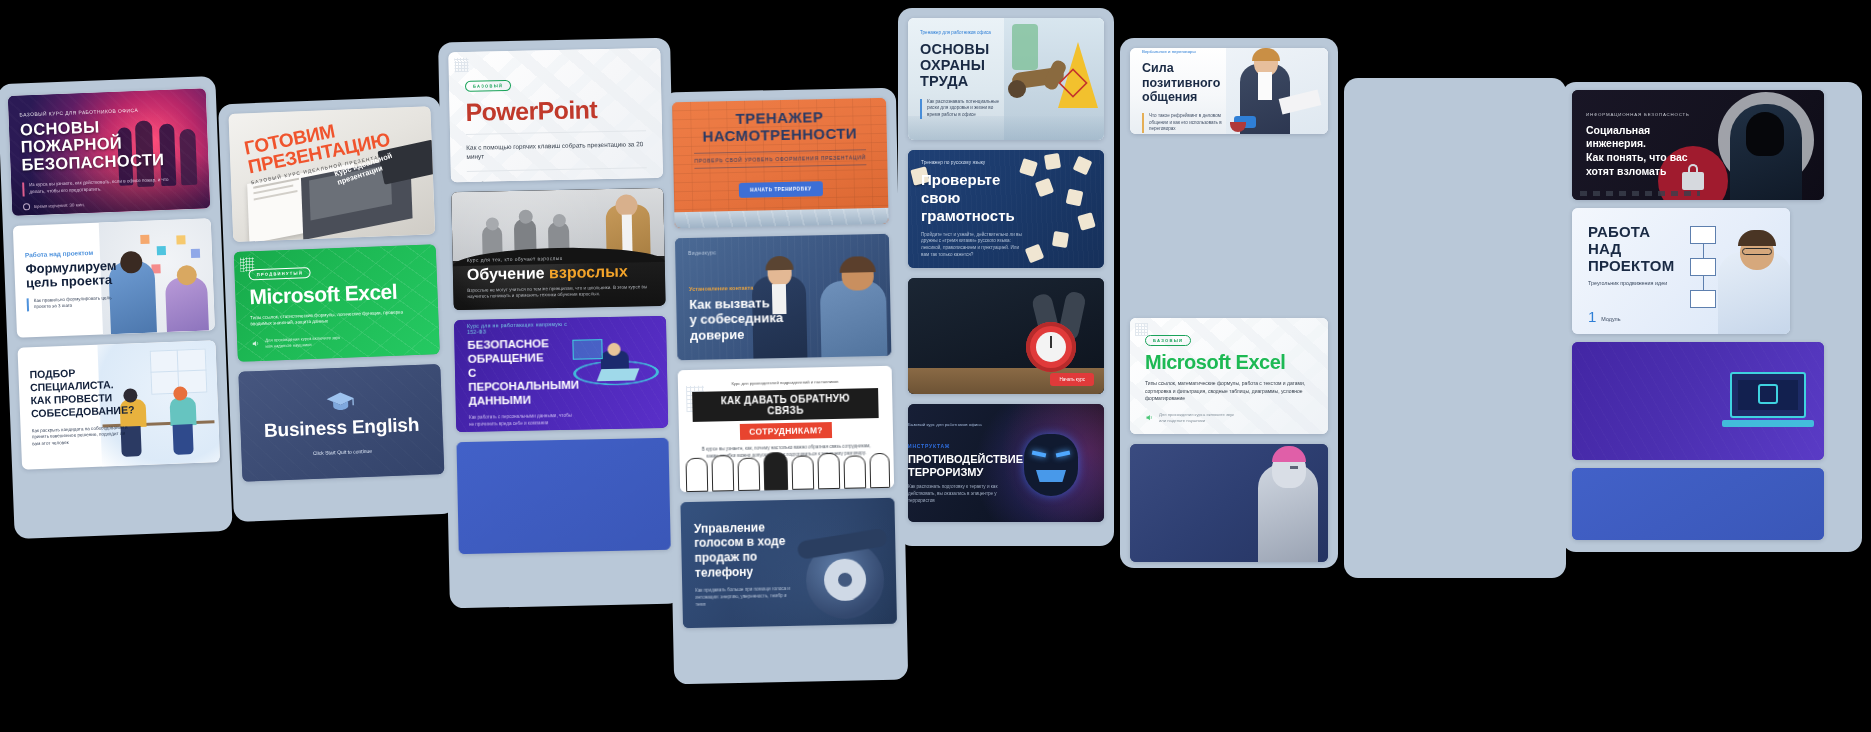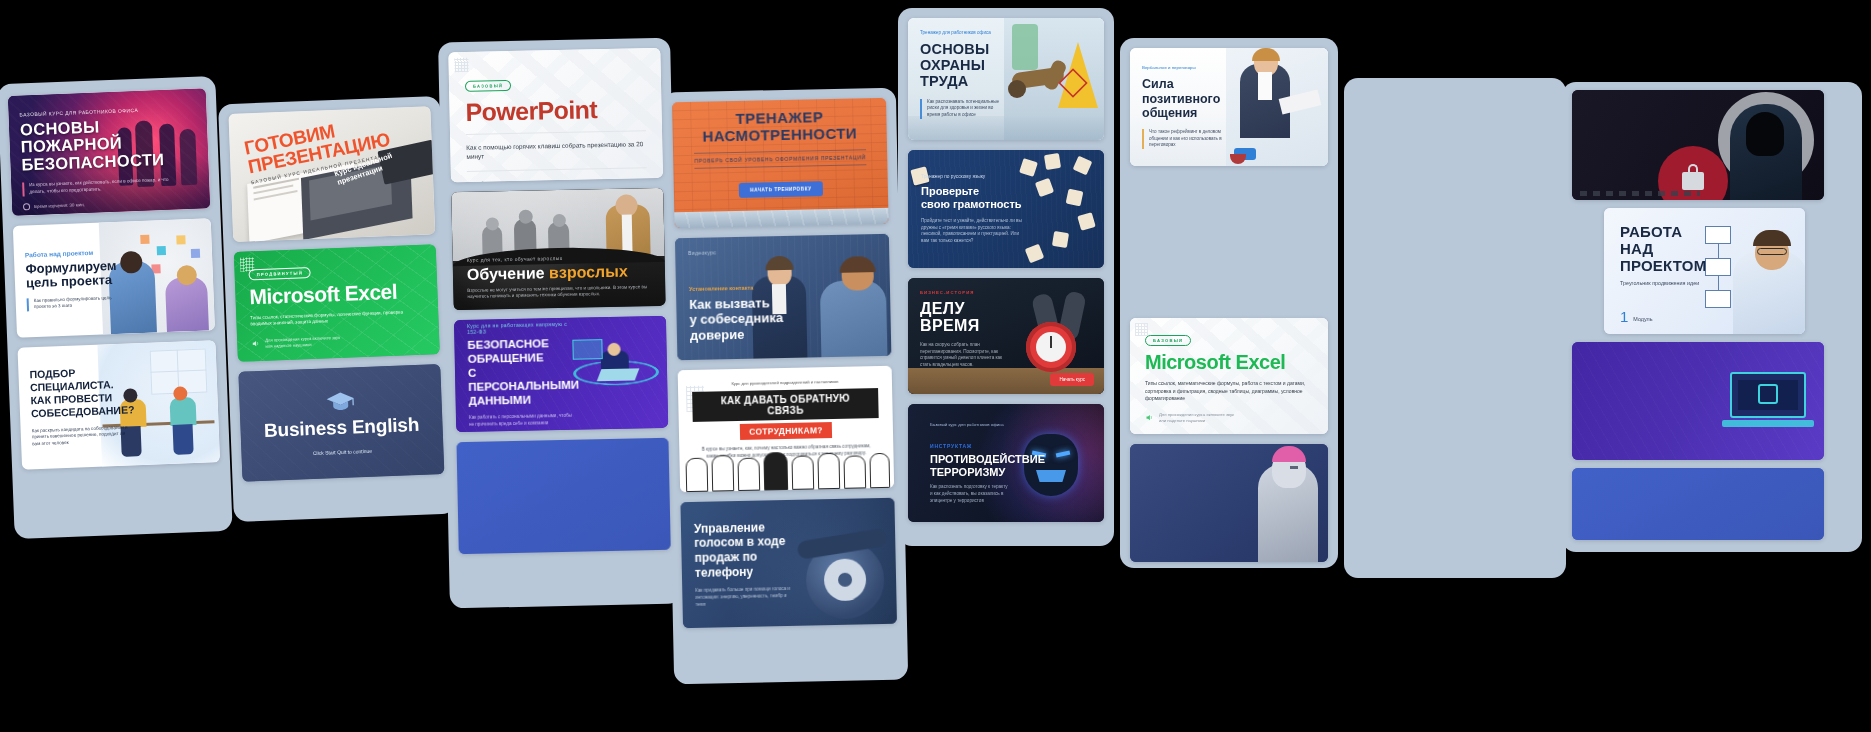--- a/index.html
+++ b/index.html
@@ -366,65 +366,60 @@
       <div class="bl" style="right:68px;top:10px;width:15px;height:15px;background:#f0e6d2;border-radius:2px;transform:rotate(18deg);"></div>
       <div class="bl" style="right:44px;top:4px;width:15px;height:15px;background:#f0e6d2;border-radius:2px;transform:rotate(-9deg);"></div>
       <div class="bl" style="right:14px;top:8px;width:15px;height:15px;background:#f0e6d2;border-radius:2px;transform:rotate(24deg);"></div>
       <div class="bl" style="right:52px;top:30px;width:15px;height:15px;background:#f0e6d2;border-radius:2px;transform:rotate(-20deg);"></div>
       <div class="bl" style="right:22px;top:40px;width:15px;height:15px;background:#f0e6d2;border-radius:2px;transform:rotate(12deg);"></div>
       <div class="bl" style="right:10px;top:64px;width:15px;height:15px;background:#f0e6d2;border-radius:2px;transform:rotate(-16deg);"></div>
       <div class="bl" style="right:36px;top:82px;width:15px;height:15px;background:#f0e6d2;border-radius:2px;transform:rotate(9deg);"></div>
       <div class="bl" style="right:62px;top:96px;width:15px;height:15px;background:#f0e6d2;border-radius:2px;transform:rotate(-22deg);"></div>
       <div class="pad" style="color:#fff;width:132px;padding:13px 13px;justify-content:center;">
         <div style="font-size:4.8px;color:#cfdcee;">Тренажер по русскому языку</div>
-        <div class="title" style="margin-top:6px;font-size:11px;white-space:pre-line;line-height:1.2;">Проверьте
+        <div class="title" style="margin-top:6px;font-size:15px;white-space:pre-line;line-height:1.2;">Проверьте
 свою грамотность</div>
         <div class="sub" style="margin-top:7px;color:#c6d4e6;max-width:124px;">Пройдите тест и узнайте, действительно ли вы дружны с «тремя китами» русского языка: лексикой, правописанием и пунктуацией. Или вам так только кажется?</div>
       </div>
     </div>
 
     <div class="card" style="left:10px;top:270px;width:196px;height:116px;background:#16202e;">
       <div class="photo" style="background:linear-gradient(160deg,#1b2634 0%,#121a26 60%,#0d131d 100%);"></div>
       <div class="bl" style="left:0;bottom:0;width:100%;height:26px;background:linear-gradient(180deg,#8a6a45,#6d5335);"></div>
 
       <div class="bl" style="right:48px;top:16px;width:20px;height:46px;background:#3b4450;border-radius:9px;transform:rotate(-14deg);"></div>
       <div class="bl" style="right:22px;top:14px;width:20px;height:48px;background:#3b4450;border-radius:9px;transform:rotate(12deg);"></div>
 
       <div class="bl" style="right:28px;bottom:22px;width:50px;height:50px;border-radius:50%;background:#e03a3a;box-shadow:inset 0 0 0 4px #b62b2b;"></div>
       <div class="bl" style="right:38px;bottom:32px;width:30px;height:30px;border-radius:50%;background:#f3f3f3;"></div>
       <div class="bl" style="right:52px;bottom:46px;width:2px;height:12px;background:#333;"></div>
-      <div class="pad" style="color:#fff;width:118px;padding:12px 12px;justify-content:flex-start;">
-        <div style="font-size:4.3px;letter-spacing:1px;color:#e03a3a;font-weight:700;">БИЗНЕС-ИСТОРИЯ</div>
-        <div class="title" style="margin-top:6px;font-size:16px;letter-spacing:.4px;">ДЕЛУ ВРЕМЯ</div>
-        <div class="sub" style="margin-top:7px;color:#b9c2cd;max-width:106px;">Как на скорую собрать план перепланирования. Посмотрите, как справится умный девелоп клиента как стать владельцем часов.</div>
-      </div>
       <div style="position:absolute;right:10px;bottom:8px;background:#e03a3a;color:#fff;font-size:4.6px;padding:4px 9px;border-radius:3px;">Начать курс</div>
     </div>
 
     <div class="card" style="left:10px;top:396px;width:196px;height:118px;background:#121a2e;">
       <div class="photo" style="background:linear-gradient(120deg,#171f36 0%,#101729 50%,#0b1020 100%);"></div>
       <div class="photo" style="background:radial-gradient(circle at 78% 55%, rgba(80,60,180,.55), transparent 52%),radial-gradient(circle at 92% 40%, rgba(200,40,60,.35), transparent 45%);"></div>
 
       <div class="bl" style="right:26px;top:30px;width:54px;height:62px;border-radius:26px 26px 30px 30px;background:#101a30;box-shadow:0 0 10px rgba(60,120,255,.6);"></div>
       <div class="bl" style="right:58px;top:48px;width:14px;height:4px;background:#4fa8ff;box-shadow:0 0 6px #4fa8ff;transform:rotate(12deg);"></div>
       <div class="bl" style="right:34px;top:48px;width:14px;height:4px;background:#4fa8ff;box-shadow:0 0 6px #4fa8ff;transform:rotate(-12deg);"></div>
       <div class="bl" style="right:38px;top:66px;width:30px;height:12px;background:#4fa8ff;box-shadow:0 0 7px #4fa8ff;clip-path:polygon(0 0,100% 0,88% 100%,12% 100%);opacity:.9;"></div>
-      <div class="pad" style="color:#fff;width:122px;padding:12px 22px;justify-content:center;">
+      <div class="pad" style="color:#fff;width:122px;padding:12px 0;justify-content:center;">
         <div style="font-size:4.3px;color:#9fb4d4;">Базовый курс для работников офиса</div>
         <div style="margin-top:16px;font-size:5px;letter-spacing:.8px;color:#2f6fe0;font-weight:700;">ИНСТРУКТАЖ</div>
         <div class="title" style="margin-top:4px;font-size:11px;white-space:pre-line;line-height:1.18;">ПРОТИВОДЕЙСТВИЕ
 ТЕРРОРИЗМУ</div>
         <div class="sub" style="margin-top:6px;color:#b3c1d6;max-width:112px;">Как распознать подготовку к теракту и как действовать, вы оказались в эпицентре у террористов</div>
       </div>
     </div>
   </div>
 
   <div style="position:absolute;left:1120px;top:38px;width:218px;height:530px;">
 
-    <div class="card" style="left:10px;top:10px;width:198px;height:118px;background:#fff;">
+    <div class="card" style="left:10px;top:10px;width:198px;height:86px;background:#fff;">
       <div class="photo" style="background:linear-gradient(180deg,#ffffff 0%,#f6f8fa 55%,#e9eef3 100%);"></div>
       <div class="bl" style="left:96px;top:0;width:102px;height:118px;background:linear-gradient(160deg,#eef3f8,#dbe5ee);"></div>
 
       <div class="bl" style="left:110px;top:16px;width:50px;height:74px;background:linear-gradient(160deg,#3d4a63,#2c3650);border-radius:18px 18px 0 0;"></div>
       <div class="bl" style="left:124px;top:2px;width:24px;height:26px;background:#e7bf9c;border-radius:46%;"></div>
       <div class="bl" style="left:122px;top:0px;width:28px;height:13px;background:#c98f45;border-radius:14px 14px 0 0;"></div>
       <div class="bl" style="left:128px;top:24px;width:14px;height:28px;background:#fbfbfb;"></div>
       <div class="bl" style="left:150px;top:46px;width:40px;height:16px;background:#f3f3f5;transform:rotate(-14deg);"></div>
       <div class="bl" style="left:104px;bottom:6px;width:22px;height:12px;background:#2f7fd6;border-radius:3px;"></div>
       <div class="bl" style="left:100px;bottom:2px;width:16px;height:10px;background:#b0393a;border-radius:0 0 8px 8px;"></div>
@@ -477,23 +472,29 @@
       <div class="photo" style="background:linear-gradient(120deg,#191626 0%,#14121f 55%,#0e0c17 100%);"></div>
       <div class="bl" style="right:10px;top:2px;width:96px;height:96px;border-radius:50%;background:#b9bcc2;opacity:.85;"></div>
 
       <div class="bl" style="right:22px;top:14px;width:72px;height:96px;background:linear-gradient(160deg,#203044,#101a28);border-radius:34px 34px 0 0;"></div>
       <div class="bl" style="right:40px;top:22px;width:38px;height:44px;background:#06070b;border-radius:20px 20px 14px 14px;"></div>
 
       <div class="bl" style="right:96px;bottom:-16px;width:70px;height:70px;border-radius:50%;background:#a01b2e;"></div>
       <div class="bl" style="right:120px;bottom:10px;width:22px;height:18px;background:#d6d9de;border-radius:2px;"></div>
       <div class="bl" style="right:126px;bottom:26px;width:10px;height:10px;border:2px solid #d6d9de;border-bottom:none;border-radius:6px 6px 0 0;"></div>
       <div class="bl" style="left:8px;bottom:4px;width:120px;height:5px;background:repeating-linear-gradient(90deg,#3a3f4c 0 7px,transparent 7px 13px);opacity:.8;"></div>
-    </div>
-
-    <div class="card" style="left:10px;top:126px;width:201px;height:126px;background:#eaf1fb;margin-left:32px;">
+      <div class="pad" style="color:#fff;width:152px;padding:14px 14px;justify-content:center;">
+        <div style="font-size:4.4px;letter-spacing:.8px;color:#c9ccd4;">ИНФОРМАЦИОННАЯ БЕЗОПАСНОСТЬ</div>
+        <div class="title" style="margin-top:7px;font-size:10.5px;white-space:pre-line;line-height:1.3;">Социальная инженерия.
+Как понять, что вас
+хотят взломать</div>
+      </div>
+    </div>
+
+    <div class="card" style="left:10px;top:126px;width:218px;height:126px;background:#eaf1fb;">
       <div class="photo" style="background:linear-gradient(135deg,#f3f7fd 0%,#e6eefa 55%,#d9e6f7 100%);"></div>
 
       <div class="bl" style="right:74px;top:18px;width:26px;height:18px;border:1.4px solid #5d7fae;background:#fff;"></div>
       <div class="bl" style="right:74px;top:50px;width:26px;height:18px;border:1.4px solid #5d7fae;background:#fff;"></div>
       <div class="bl" style="right:74px;top:82px;width:26px;height:18px;border:1.4px solid #5d7fae;background:#fff;"></div>
       <div class="bl" style="right:86px;top:36px;width:1.4px;height:14px;background:#5d7fae;"></div>
       <div class="bl" style="right:86px;top:68px;width:1.4px;height:14px;background:#5d7fae;"></div>
 
       <div class="bl" style="right:-2px;top:44px;width:74px;height:82px;background:linear-gradient(160deg,#e6eef8,#c6d6ea);border-radius:24px 24px 0 0;"></div>
       <div class="bl" style="right:16px;top:28px;width:34px;height:34px;background:#d6a87c;border-radius:48%;"></div>

